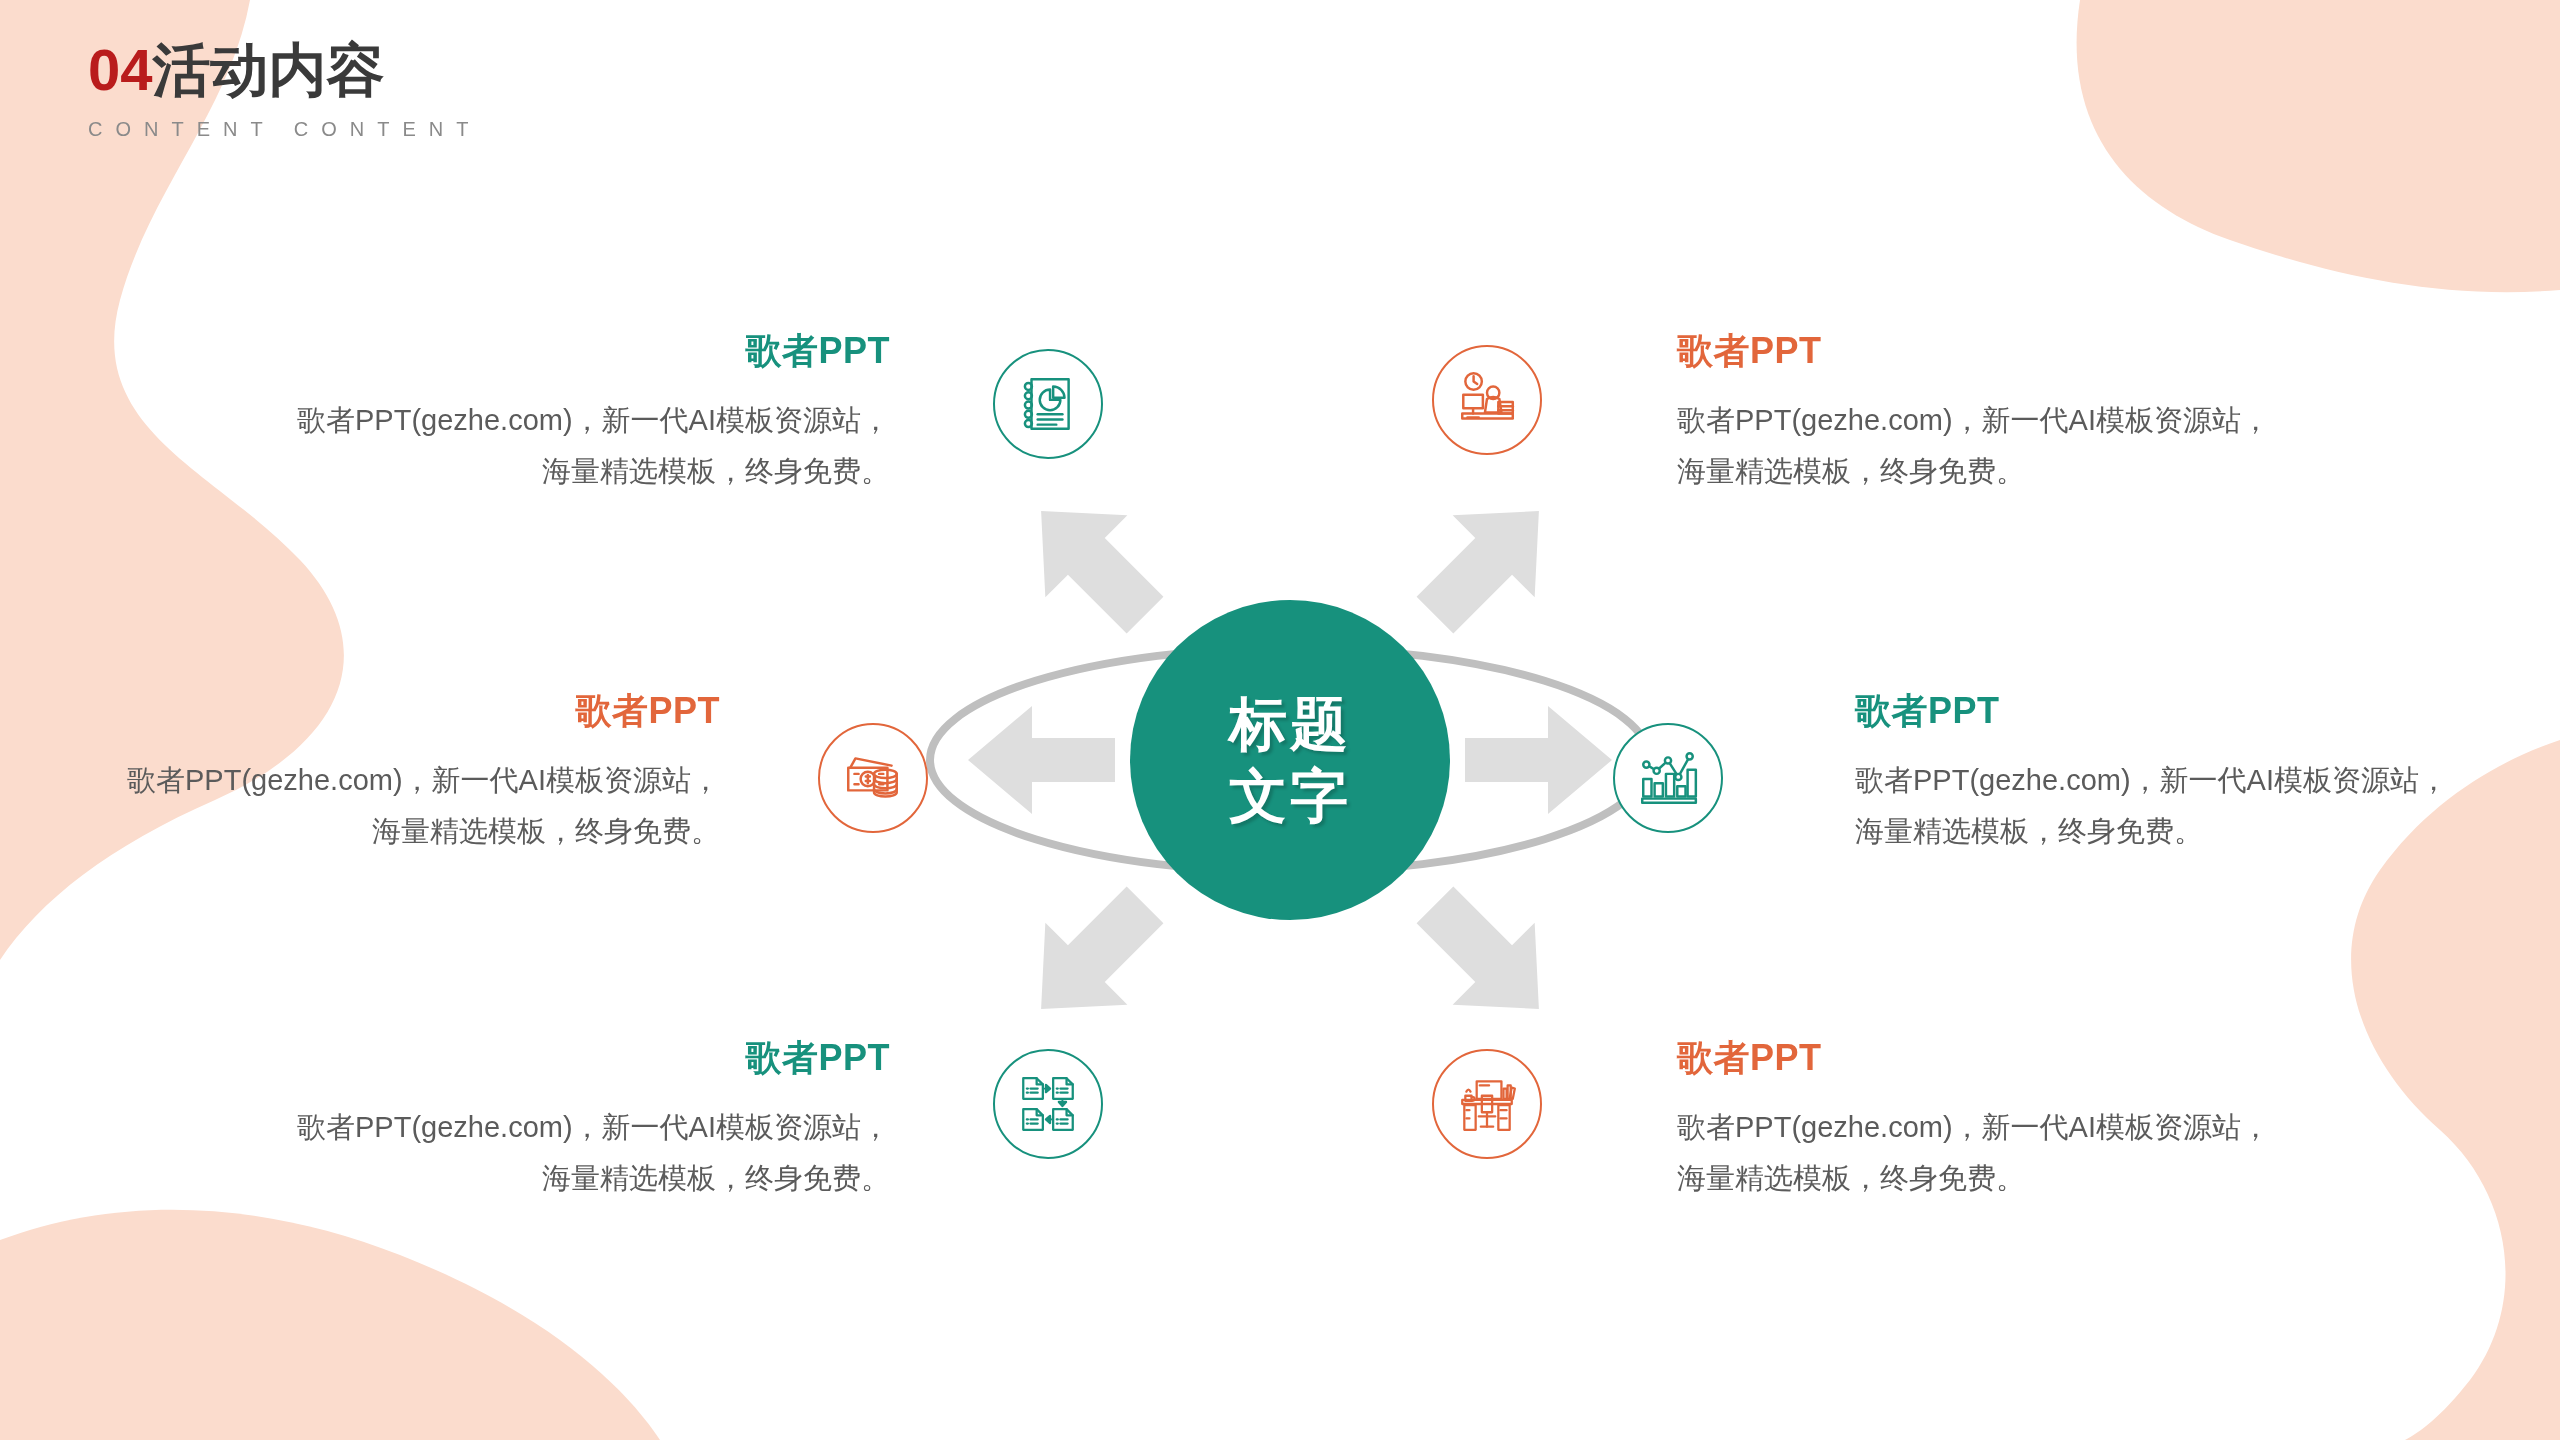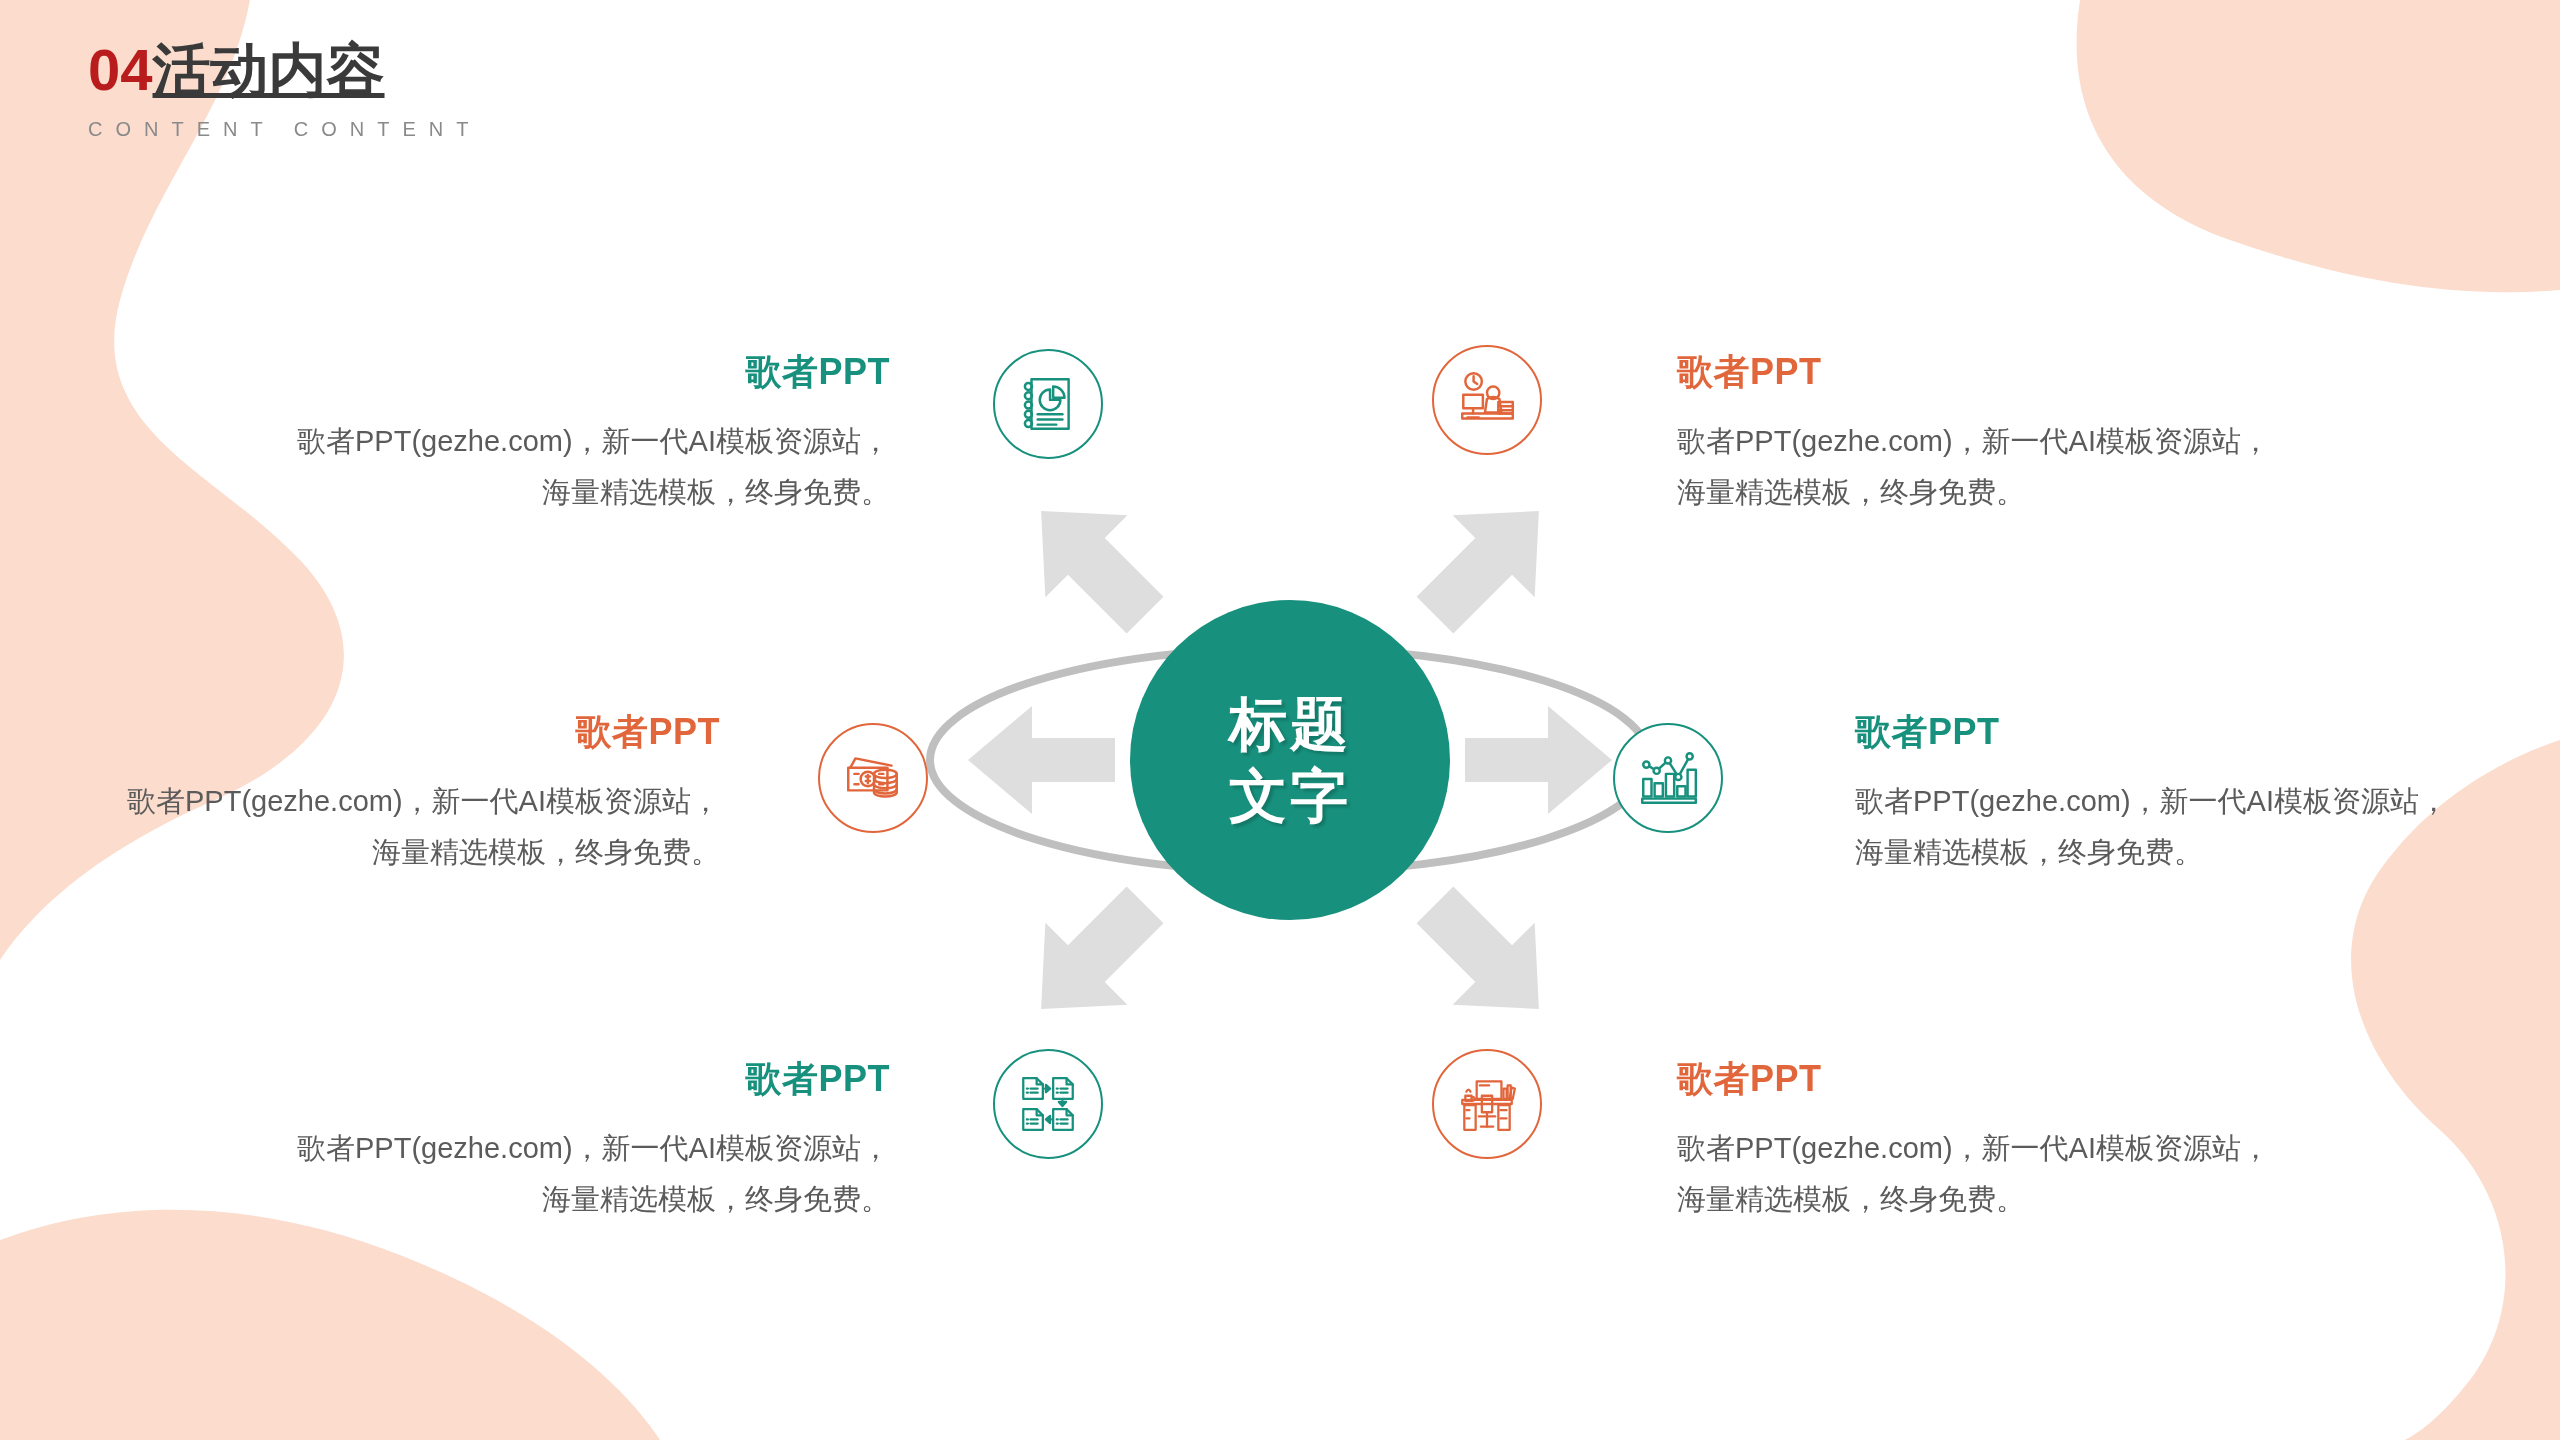--- a/index.html
+++ b/index.html
@@ -12,21 +12,21 @@
   }
   #slide { position:absolute; inset:0; width:2560px; height:1440px; overflow:hidden; }
 
   
   .bg-decor { position:absolute; inset:0; width:100%; height:100%; z-index:0; pointer-events:none; }
 
   
   .header { position:absolute; left:88px; top:38px; z-index:5; }
   .title-line { font-size:58px; font-weight:700; line-height:1.1; white-space:nowrap; letter-spacing:0px; }
   .title-num { color:#b91c1c; }
-  .title-cn  { color:#3A3A3A;text-decoration:underline; }
+  .title-cn  { color:#3A3A3A; }
   .subtitle {
     margin-top:16px;
     font-size:20px;
     color:#8A8A8A;
     letter-spacing:13px;
     font-weight:400;
     white-space:nowrap;
   }
 
   
@@ -75,21 +75,20 @@
   .badge-br { left:1432px; top:1049px; }
 
   
   .block { position:absolute; width:600px; z-index:5; }
   .block .b-head {
     font-size:36px;
     font-weight:700;
     line-height:1.15;
     margin-bottom:16px;
     letter-spacing:0.5px;
-    margin-top:21px;
   }
   .block .b-body {
     font-size:29px;
     color:#5B5B5B;
     line-height:1.75;
     font-weight:400;
     margin-top:24px;
   }
   .teal  { color:#17917D; }
   .orange{ color:#E2663B; }

